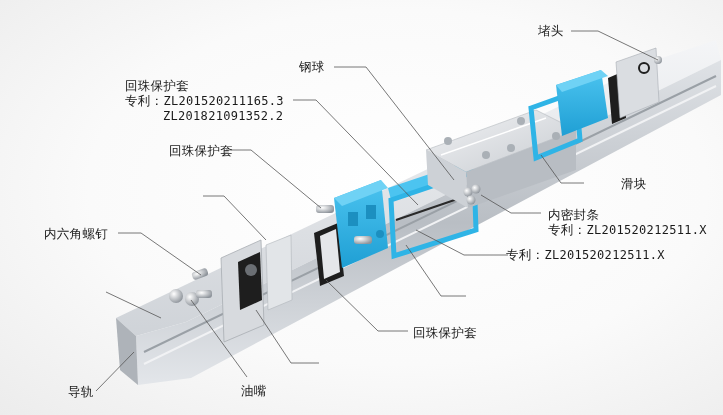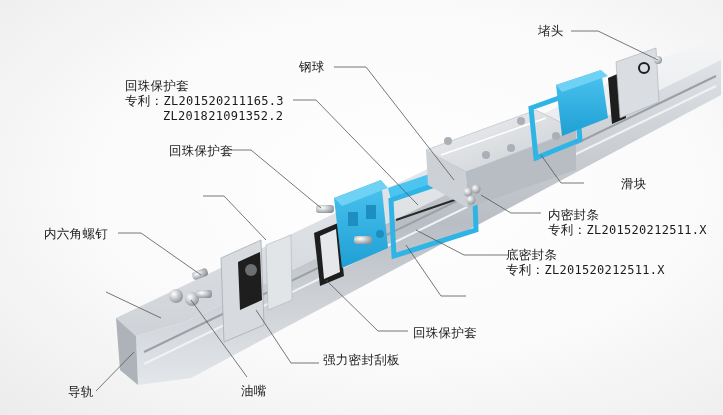--- a/index.html
+++ b/index.html
@@ -176,30 +176,28 @@
 
   <div class="lbl" style="left:52px;top:384px">
     <span>导轨</span>
   </div>
 
   <div class="lbl" style="left:225px;top:383px">
     <span>油嘴</span>
   </div>
 
   <div class="lbl" style="left:307px;top:352px">
-    <span class="pat">强力密封刮板</span>
   </div>
 
   <div class="lbl" style="left:397px;top:325px">
     <span>回珠保护套</span>
   </div>
 
 
   <div class="lbl" style="left:490px;top:247px">
-    <span class="pat">底密封条</span>
     <span class="pat"><span>专利：</span><span class="mono">ZL201520212511.X</span></span>
   </div>
 
   <div class="lbl" style="left:532px;top:207px">
     <span class="pat">内密封条</span>
     <span class="pat"><span>专利：</span><span class="mono">ZL201520212511.X</span></span>
   </div>
 
   <div class="lbl" style="left:605px;top:176px">
     <span>滑块</span>

